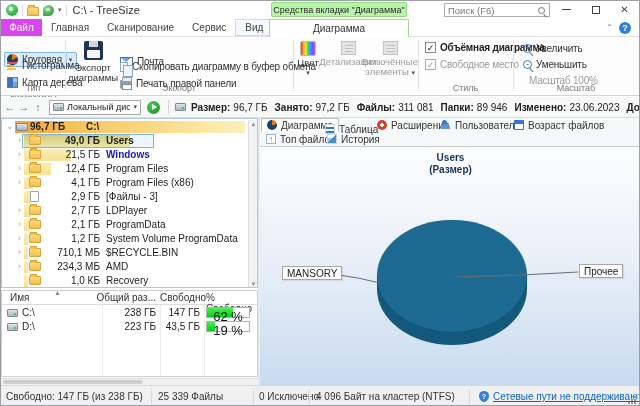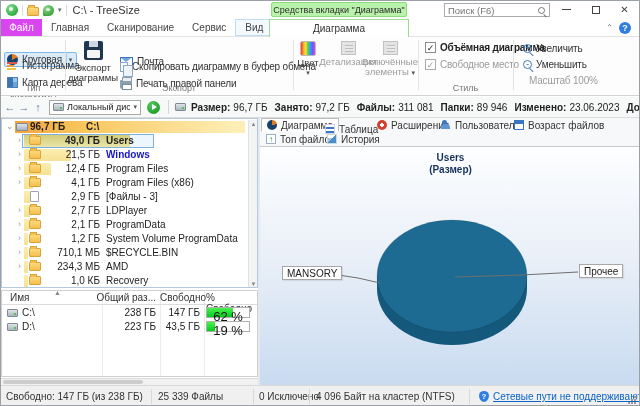--- a/index.html
+++ b/index.html
@@ -290,20 +290,21 @@
     <span class="zoom-ico">+</span>
     <span>Увеличить</span>
   </div>
   <div class="rb-row" style="left:522px; top:20px;">
     <span class="zoom-ico">-</span>
     <span>Уменьшить</span>
   </div>
   <div class="rb-row disabled-txt" style="left:528px; top:36px;">
     <span>Масштаб 100%</span>
   </div>
+  <div class="glabel" style="left:512px; width:126px;">Масштаб</div>
 </div>
 
 <div class="scanbar">
   <span class="navbtn" style="margin-left:2px;">←</span>
   <span class="navbtn">→</span>
   <span class="navbtn">↑</span>
   <div class="combo">
     <span class="drive-ico"></span>
     <span class="cname">Локальный диск (C:)</span>
     <span class="caret">▾</span>

